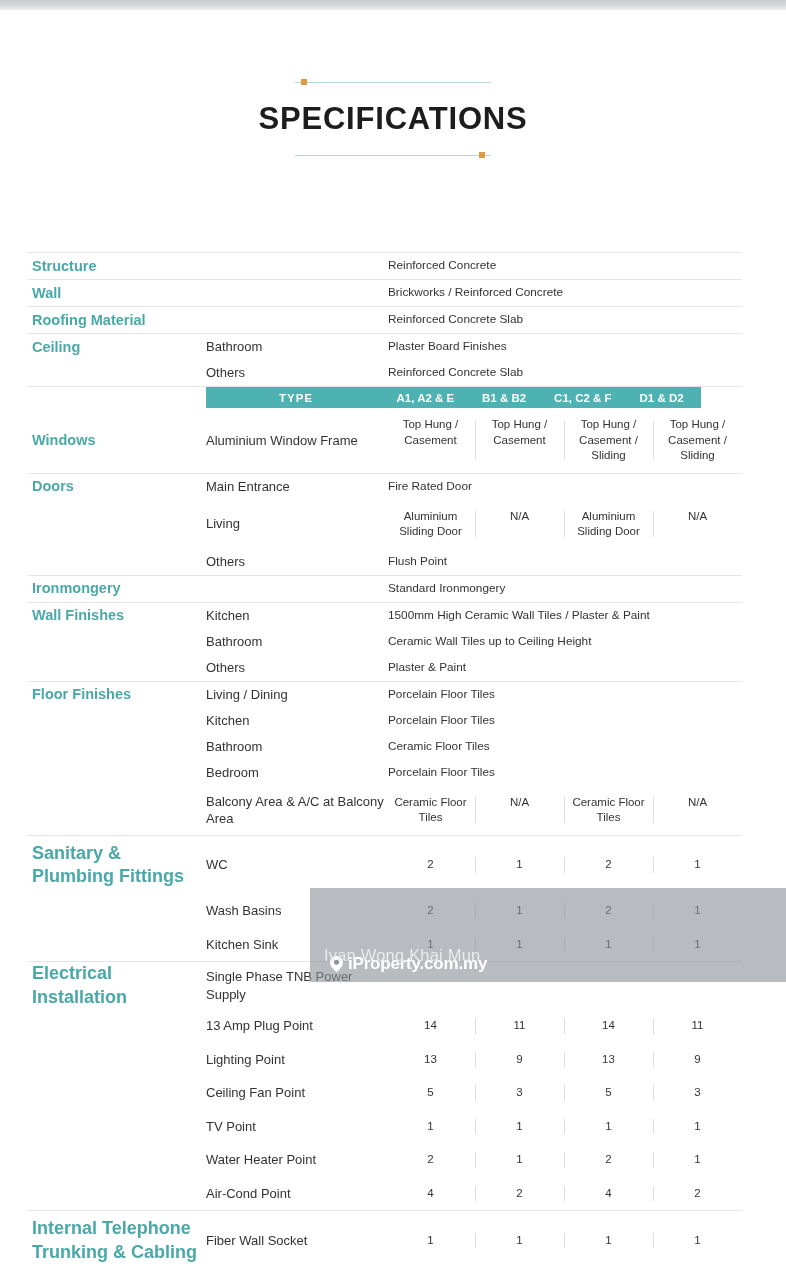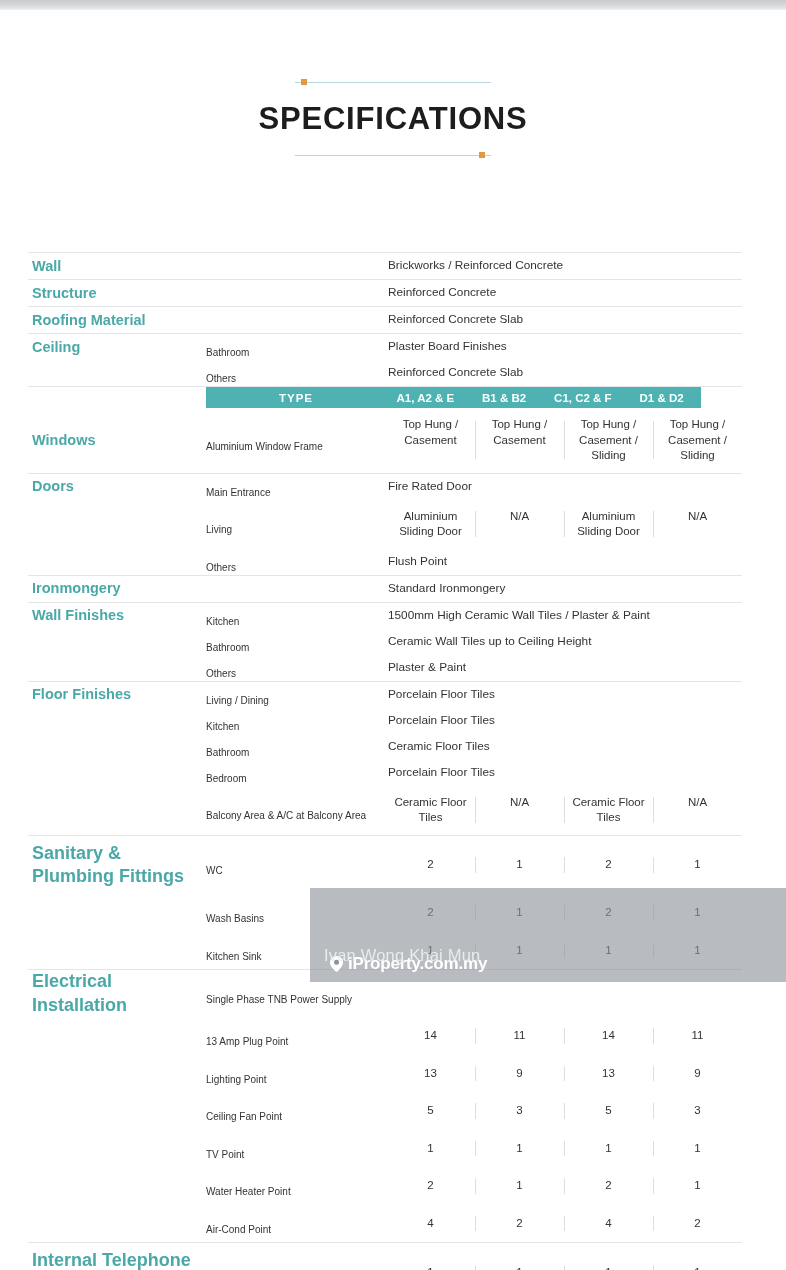--- a/index.html
+++ b/index.html
@@ -29,21 +29,21 @@
 
   .rowgroup { border-bottom:1px solid #e3e5e6; position:relative; }
   .rowgroup:first-child { border-top:1px solid #e3e5e6; }
 
   .row { display:flex; align-items:center; position:relative; min-height:29px; }
 
   .cat { width:178px; flex:0 0 178px; padding-left:4px;
          font-size:14.5px; font-weight:bold; color:#4aa8a8; line-height:1.3; }
   .cat.two-line { font-size:18px; }
 
-  .sub { width:180px; flex:0 0 180px; font-size:10px; color:#333; line-height:1.35;margin-top:12px; }
+  .sub { width:180px; flex:0 0 180px; font-size:13px; color:#333; line-height:1.35; }
   .desc { flex:1; font-size:11.8px; color:#333; line-height:1.35; padding-left:2px; }
 
   
   .vals { display:flex; flex:0 0 356px; width:356px; }
   .v { flex:1 1 89px; width:89px; text-align:center; font-size:11.5px; color:#333;
        line-height:1.35; padding:3px 2px; position:relative; }
   .v + .v::before { content:""; position:absolute; left:0; top:14%; bottom:14%;
                     width:1px; background:#dcdedf; }
 
   
@@ -81,30 +81,30 @@
     <div class="spec-title">SPECIFICATIONS</div>
     <div class="deco bottom">
       <div class="line"></div>
       <div class="dot"></div>
     </div>
   </div>
 
   <div class="table" id="spec-table">
       <div class="rowgroup">
         <div class="row tight">
+          <div class="cat">Structure</div>
+          <div class="sub"></div>
+          <div class="desc">Reinforced Concrete</div>
+        </div>
+      </div>
+      <div class="rowgroup">
+        <div class="row tight">
           <div class="cat">Wall</div>
           <div class="sub"></div>
           <div class="desc">Brickworks / Reinforced Concrete</div>
-        </div>
-      </div>
-      <div class="rowgroup">
-        <div class="row tight">
-          <div class="cat">Structure</div>
-          <div class="sub"></div>
-          <div class="desc">Reinforced Concrete</div>
         </div>
       </div>
       <div class="rowgroup">
         <div class="row tight">
           <div class="cat">Roofing Material</div>
           <div class="sub"></div>
           <div class="desc">Reinforced Concrete Slab</div>
         </div>
       </div>
       <div class="rowgroup">

